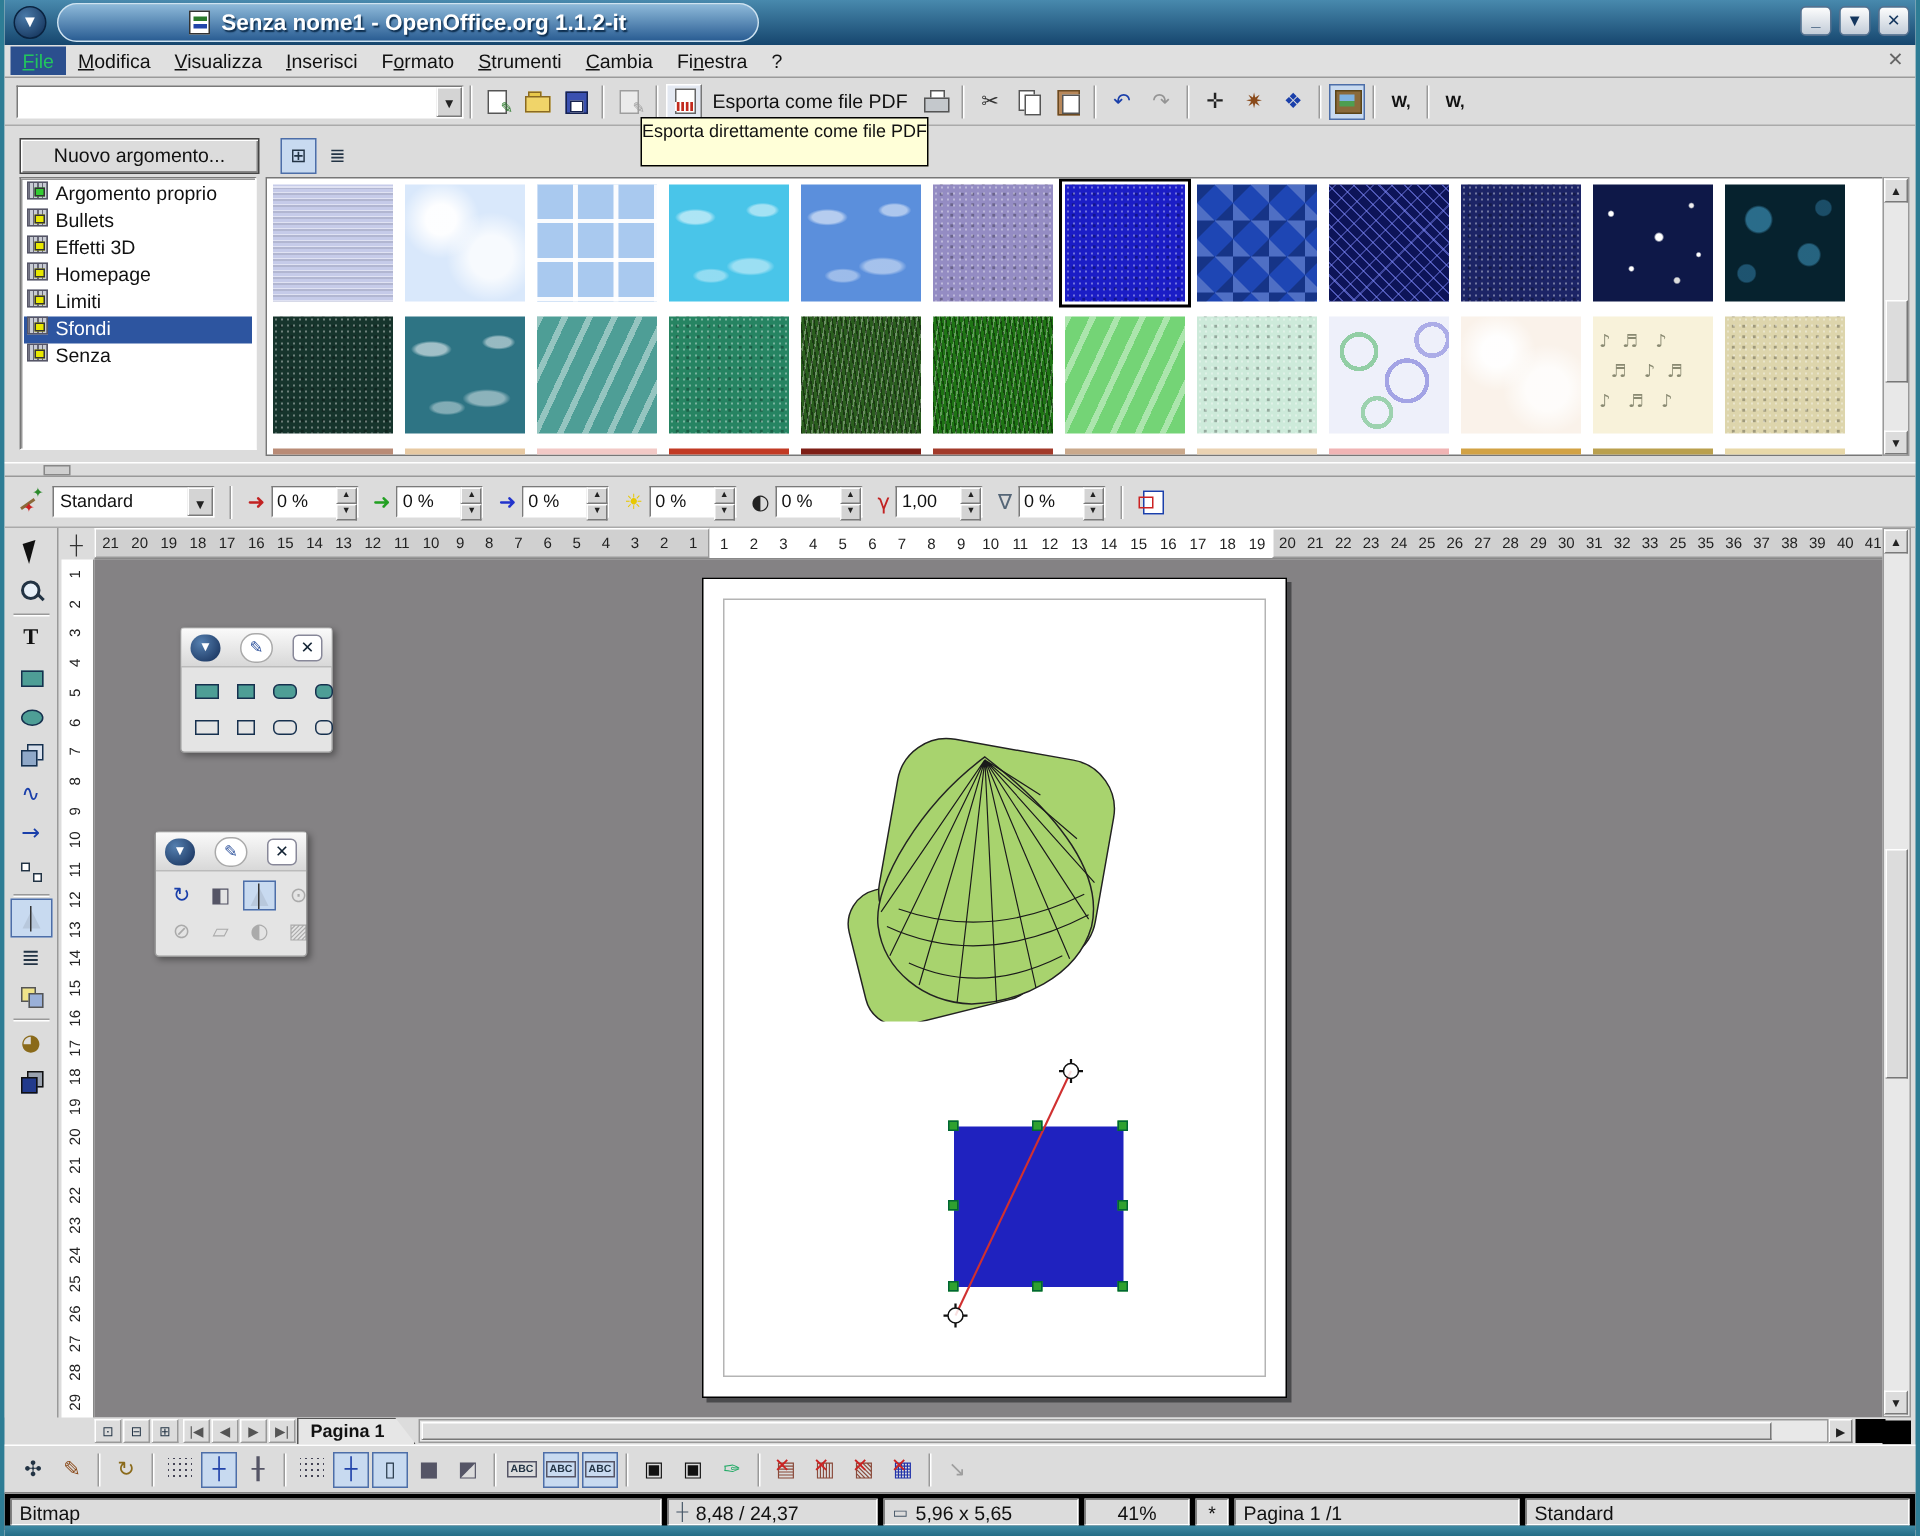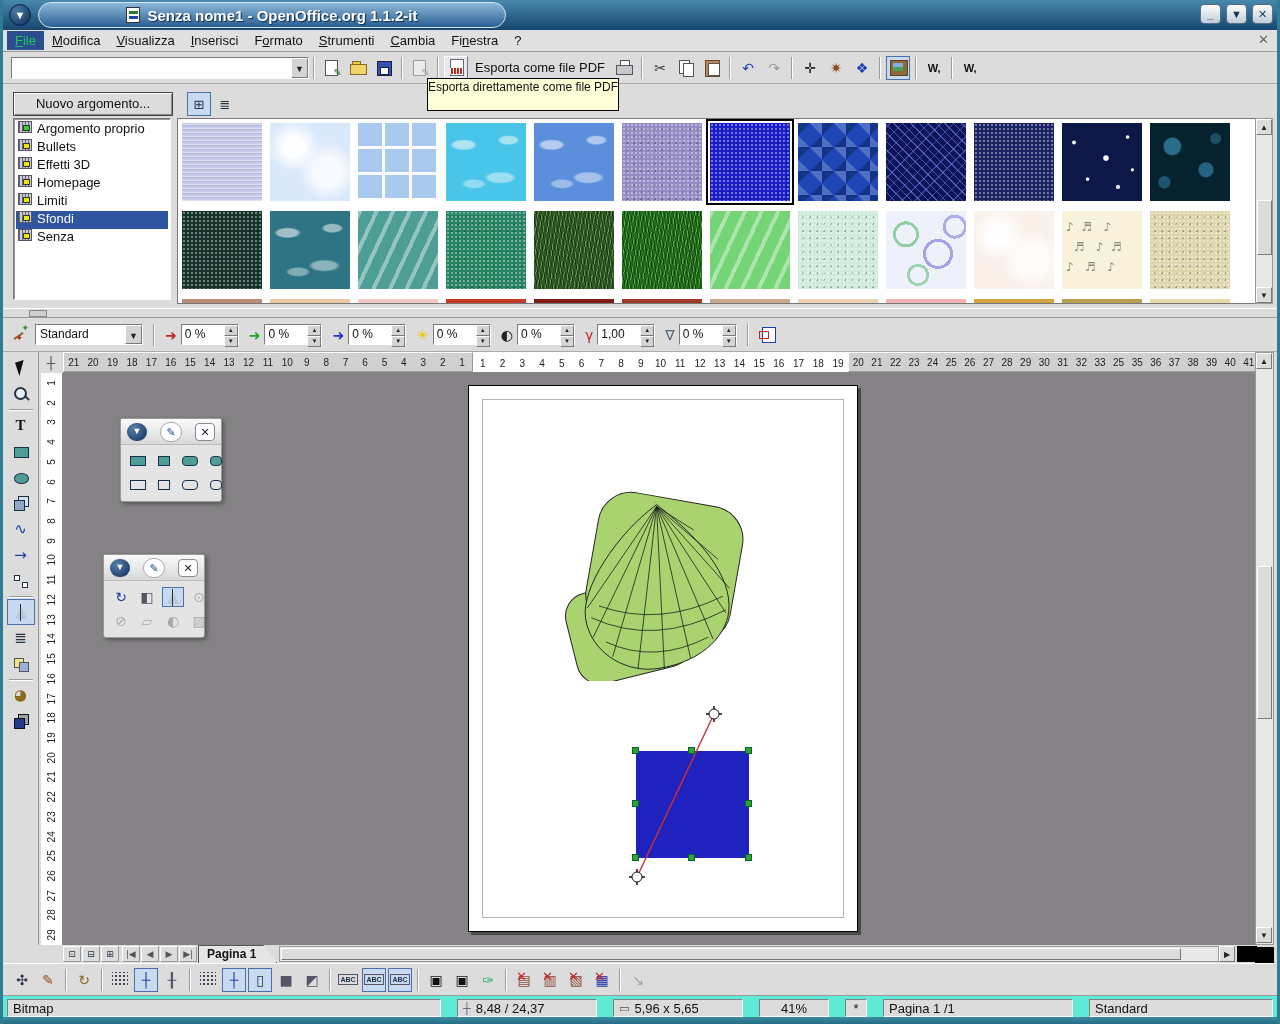--- a/index.html
+++ b/index.html
@@ -200,22 +200,22 @@
   #hscroll .track{flex:1;background:#e8e8e8;border:1px solid #999;position:relative;}
   #hscroll .thumbbar{position:absolute;left:1px;top:1px;bottom:1px;width:96%;background:#dcdcdc;border:1px solid #fff;border-right-color:#777;border-bottom-color:#777;}
   #corner-black{width:20px;height:16px;background:#000;margin:0 2px;}
   #vscroll{position:absolute;right:3px;top:352px;width:19px;height:593px;background:#e8e8e8;border:1px solid #999;}
   #vscroll .thumbbar{position:absolute;left:1px;top:36%;width:15px;height:26%;background:#dcdcdc;border:1px solid #fff;border-right-color:#777;border-bottom-color:#777;}
   #vscroll .sbtn.dn{position:absolute;bottom:1px;}
   #vcorner{position:absolute;right:3px;bottom:61px;width:19px;height:16px;background:#000;}
 
   #optionsbar{position:absolute;left:0;top:963px;width:100%;height:32px;background:#dcdcdc;border-top:1px solid #fff;
      display:flex;align-items:center;padding-left:6px;}
-  #statusbar{position:absolute;left:0;top:995px;width:100%;height:22px;background:#5eead4;border-top:1px solid #999;
-     display:flex;align-items:center;gap:16px;padding:12px 4px;font-size:13px;}
+  #statusbar{position:absolute;left:0;top:995px;width:100%;height:22px;background:#000000;border-top:1px solid #999;
+     display:flex;align-items:center;gap:4px;padding:12px 4px;font-size:13px;}
   .sfield{height:18px;background:#dcdcdc;border:1px solid #808080;border-right-color:#fff;border-bottom-color:#fff;
      display:flex;align-items:center;gap:5px;padding:0 5px;white-space:nowrap;overflow:hidden;}
   .sficon{font-size:11px;color:#456;}
   #bottom-edge{position:absolute;left:0;top:1017px;width:100%;height:7px;background:linear-gradient(#3f8aa4,#246d86);}
 
   
   #tooltip{position:absolute;left:424px;top:78px;height:33px;background:#ffffd8;border:1px solid #000;
      padding:1px 0;font-size:12px;white-space:nowrap;z-index:50;}
 </style>
 </head>

